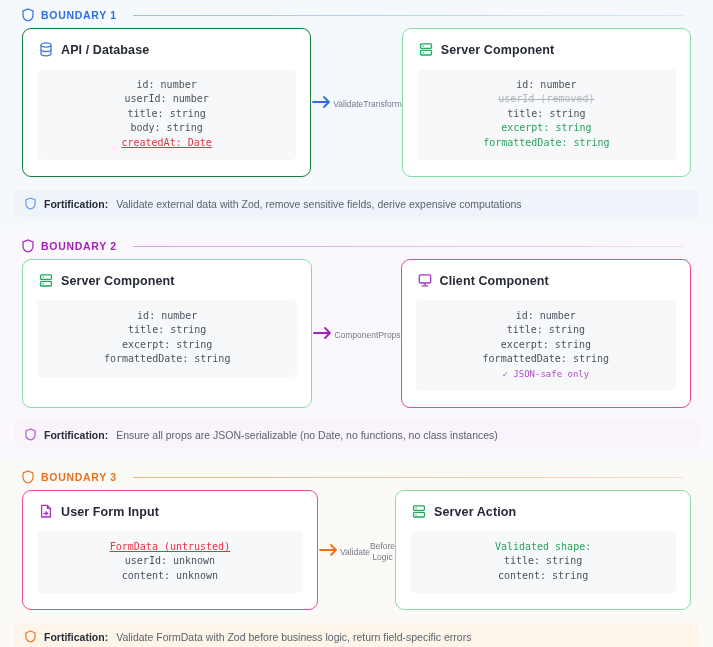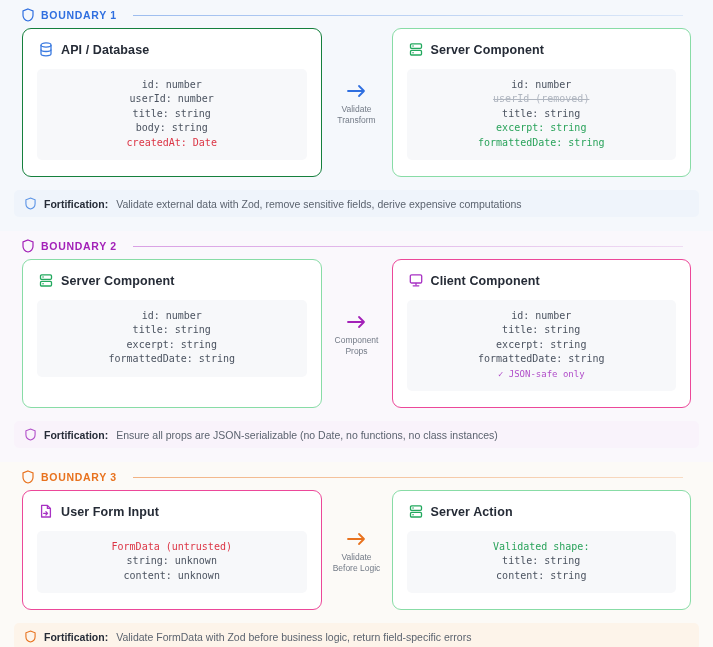--- a/index.html
+++ b/index.html
@@ -92,31 +92,31 @@
     border-radius: 5px;
     padding: 9px 10px 10px 10px;
     text-align: center;
     font-family: "DejaVu Sans Mono", monospace;
     font-size: 10px;
     line-height: 14.4px;
     color: #4b5360;
     flex: 0 0 auto;
   }
   .code-line { white-space: pre; }
-  .c-red     { color: #dc3545; }
+  .c-red     { color: #dc3545; text-decoration: underline; }
   .c-green   { color: #2aa35b; }
   .c-purple  { color: #b14ec9; }
   .c-strike  { color: #b0b6c0; text-decoration: line-through; }
   .c-small   { font-size: 9px; }
 
   
   .connector {
     flex: 0 0 70px;
     display: flex;
-    flex-direction: column;
+    flex-direction: row;
     align-items: center;
     justify-content: center;
     padding-top: 4px;
   }
   .arrow-glyph { line-height: 1; margin-bottom: 5px; }
   .connector-label {
     font-size: 8.5px;
     color: #737b87;
     text-align: center;
     line-height: 11px;
@@ -327,21 +327,21 @@
             <svg width="14" height="15" viewBox="0 0 14 15">
               <path d="M2.6 1.4 H8.4 L11.4 4.4 V13 H2.6 Z" fill="none" stroke="#a832c4" stroke-width="1.3" stroke-linejoin="round"></path>
               <path d="M8.4 1.4 V4.4 H11.4" fill="none" stroke="#a832c4" stroke-width="1.3" stroke-linejoin="round"></path>
               <path d="M4.6 9.3 H8.4 M6.9 7.6 L8.6 9.3 L6.9 11" fill="none" stroke="#a832c4" stroke-width="1.2" stroke-linecap="round" stroke-linejoin="round"></path>
             </svg>
           </span>
           <span class="card-title">User Form Input</span>
         </div>
         <div class="code-block">
           <div class="code-line c-red">FormData (untrusted)</div>
-          <div class="code-line">string: unknown</div>
+          <div class="code-line">userId: unknown</div>
           <div class="code-line">content: unknown</div>
         </div>
       </div>
 
       <div class="connector">
         <span class="arrow-glyph">
           <svg width="22" height="16" viewBox="0 0 22 16">
               <path d="M2 8 H18 M13 3 L18 8 L13 13" fill="none" stroke="#e8721e" stroke-width="1.8" stroke-linecap="round" stroke-linejoin="round"></path>
             </svg>
         </span>

